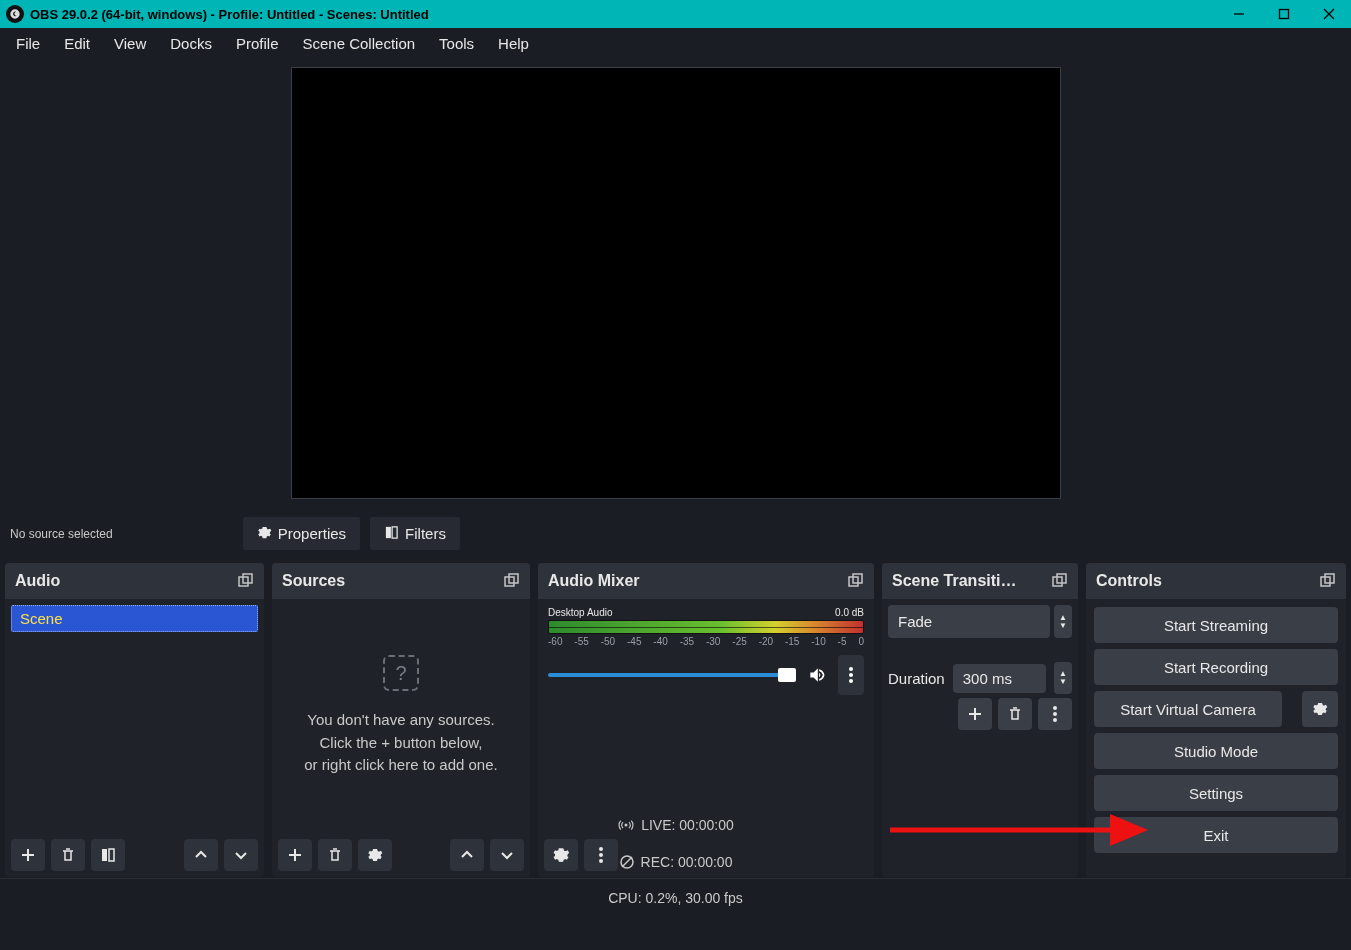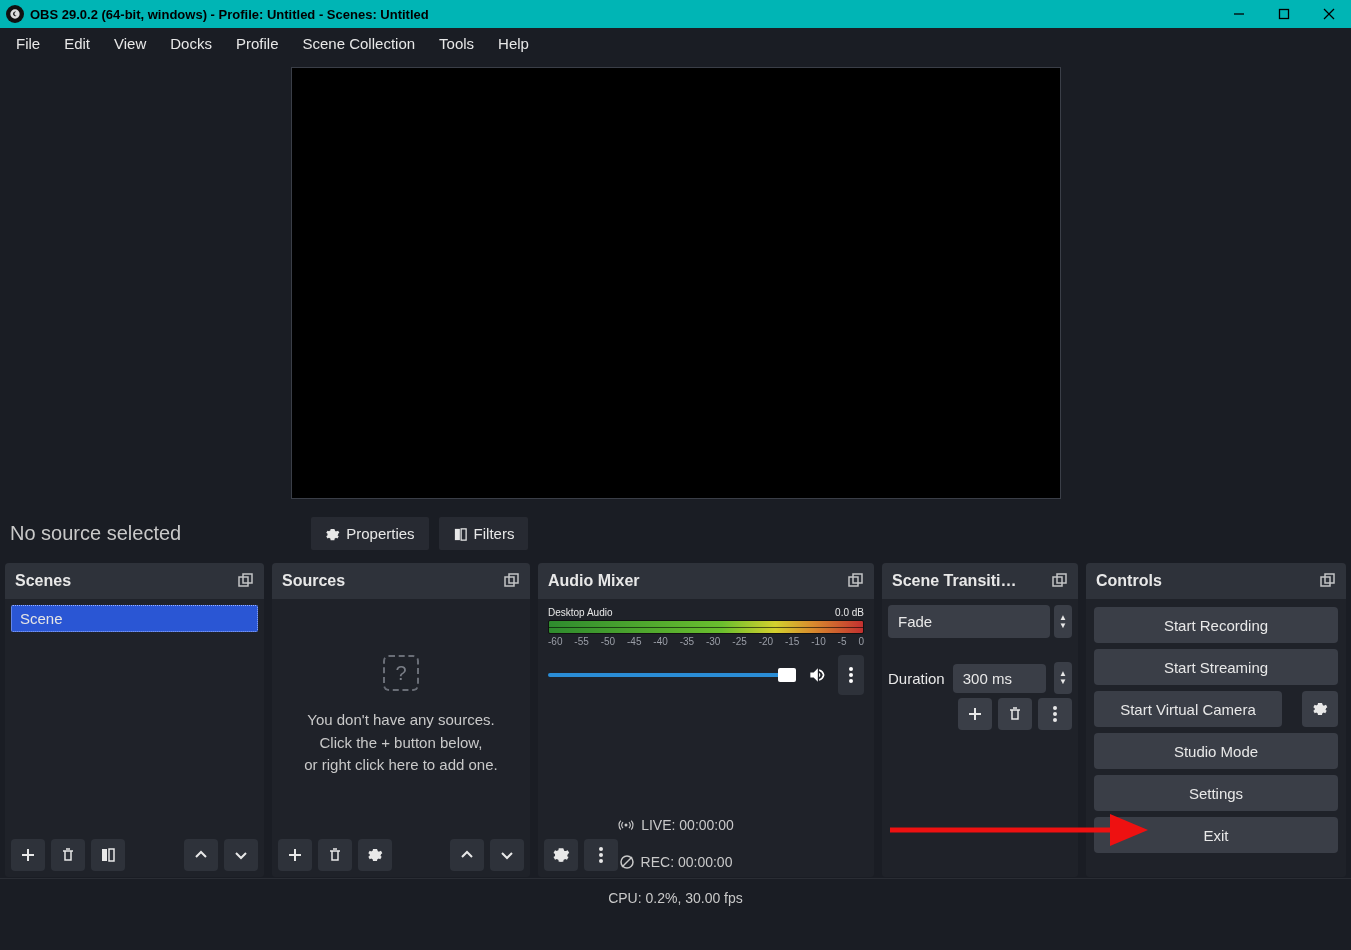--- a/index.html
+++ b/index.html
@@ -28,37 +28,37 @@
   .titlebar .winbtn{width:45px;height:28px;display:flex;align-items:center;justify-content:center;}
   .titlebar .winbtn svg{width:12px;height:12px;}
   
   .menubar{height:30px;background:var(--bg);display:flex;align-items:center;padding:0 4px;font-size:15px;color:var(--text);}
   .menubar .menu-item{padding:4px 12px;}
   
   .preview-area{height:450px;display:flex;align-items:center;justify-content:center;background:var(--bg);}
   .preview-canvas{width:770px;height:432px;background:#000;border:1px solid #3a3e47;}
   
   .toolbar-row{height:50px;display:flex;align-items:center;padding:0 10px;background:var(--bg);gap:10px;border-top:1px solid var(--bg);}
-  .toolbar-row .no-source{font-size:20px;color:var(--muted);padding-right:120px;}
-  .tb-btn{background:var(--panel);border:none;color:var(--text);padding:8px 14px;border-radius:2px;font-size:15px;display:flex;align-items:flex-end;gap:6px;}
+  .toolbar-row .no-source{font-size:12px;color:var(--muted);padding-right:120px;}
+  .tb-btn{background:var(--panel);border:none;color:var(--text);padding:8px 14px;border-radius:2px;font-size:15px;display:flex;align-items:flex-start;gap:6px;}
   .tb-btn svg{width:15px;height:15px;fill:currentColor;}
   
   .docks{display:flex;gap:6px;padding:4px 4px 0 4px;height:320px;}
   .dock{background:var(--panel-body);border-radius:4px;display:flex;flex-direction:column;border:1px solid var(--bg);}
   .dock.scenes{width:261px;}
   .dock.sources{width:260px;}
   .dock.audio{width:338px;}
   .dock.transitions{width:198px;}
   .dock.controls{flex:1;}
   .dock-header{height:36px;background:var(--panel-head);display:flex;align-items:center;padding:0 10px;font-weight:700;font-size:16px;justify-content:space-between;border-radius:4px 4px 0 0;}
   .dock-header .pop-icon{opacity:.8;}
   .dock-body{flex:1;padding:6px;overflow:hidden;position:relative;}
   .dock-footer{height:44px;display:flex;align-items:center;gap:6px;padding:0 6px;}
   .footer-btn{width:34px;height:32px;background:var(--panel-head);border-radius:4px;display:flex;align-items:center;justify-content:center;color:var(--text);}
-  .scene-item{background:var(--blue);border:1px dotted #9ab3ff;color:#e5e5e5;padding:4px 8px;font-size:15px;border-radius:2px;}
+  .scene-item{background:var(--blue);border:1px dotted #9ab3ff;color:#fde047;padding:4px 8px;font-size:15px;border-radius:2px;}
   .sources-empty{position:absolute;inset:0;display:flex;flex-direction:column;align-items:center;justify-content:center;color:var(--muted);font-size:15px;padding:10px;text-align:center;line-height:1.5;}
   .sources-empty .q-icon{width:36px;height:36px;border:2px dashed #6a6e77;border-radius:6px;display:flex;align-items:center;justify-content:center;color:#7a7e87;margin-bottom:18px;font-size:20px;}
   
   .audio-track{padding:0 4px;}
   .audio-label-row{display:flex;justify-content:space-between;font-size:10px;padding:2px 0;}
   .meter{height:14px;background:linear-gradient(90deg,#2e8b2e 0%,#6abf2e 55%,#d4d02e 72%,#d98b2e 84%,#c23030 100%);border:1px solid #111;border-radius:2px;position:relative;}
   .meter::after{content:"";position:absolute;left:0;top:50%;right:0;height:1px;background:rgba(0,0,0,.6);}
   .ticks{display:flex;justify-content:space-between;font-size:10px;color:#9a9ea7;margin-top:2px;}
   .slider-row{display:flex;align-items:center;gap:8px;margin-top:8px;}
   .slider-track{flex:1;height:4px;background:var(--slider);border-radius:2px;position:relative;}
@@ -145,21 +145,21 @@
         <rect x="13" y="3" width="8" height="18" fill="none" stroke="currentColor" stroke-width="2"></rect>
       </svg>
     <span>Filters</span>
   </button>
 </div>
 
 <div class="docks">
 
   <div class="dock scenes">
     <div class="dock-header">
-      <span>Scenes</span>
+      <span>Audio</span>
       <span class="pop-icon">
           <svg width="16" height="16" viewBox="0 0 16 16">
             <rect x="1" y="4" width="9" height="9" fill="none" stroke="currentColor" stroke-width="1.5"></rect>
             <rect x="5" y="1" width="9" height="9" fill="none" stroke="currentColor" stroke-width="1.5"></rect>
           </svg>
         </span>
     </div>
     <div class="dock-body">
       <div class="scene-item">Scene</div>
     </div>
@@ -357,22 +357,22 @@
       <span>Controls</span>
       <span class="pop-icon">
           <svg width="16" height="16" viewBox="0 0 16 16">
             <rect x="1" y="4" width="9" height="9" fill="none" stroke="currentColor" stroke-width="1.5"></rect>
             <rect x="5" y="1" width="9" height="9" fill="none" stroke="currentColor" stroke-width="1.5"></rect>
           </svg>
         </span>
     </div>
     <div class="dock-body">
       <div class="ctrl-list">
+        <div class="ctrl-btn">Start Streaming</div>
         <div class="ctrl-btn">Start Recording</div>
-        <div class="ctrl-btn">Start Streaming</div>
         <div class="ctrl-row">
           <div class="ctrl-btn">Start Virtual Camera</div>
           <div class="ctrl-btn gear">
               <svg width="16" height="16" viewBox="0 0 24 24" fill="currentColor">
                 <path d="M12 8a4 4 0 1 0 4 4 4 4 0 0 0-4-4zm9 4a7 7 0 0 0-.1-1.2l2.1-1.6-2-3.4-2.5 1a7 7 0 0 0-2-.1L15 3h-6l-.5 2.7a7 7 0 0 0-2 1.1l-2.5-1-2 3.4 2.1 1.6A7 7 0 0 0 4 12a7 7 0 0 0 .1 1.2L2 14.8l2 3.4 2.5-1a7 7 0 0 0 2 1.1L9 21h6l.5-2.7a7 7 0 0 0 2-1.1l2.5 1 2-3.4-2.1-1.6A7 7 0 0 0 21 12z"></path>
               </svg>
             </div>
         </div>
         <div class="ctrl-btn">Studio Mode</div>
         <div class="ctrl-btn">Settings</div>

